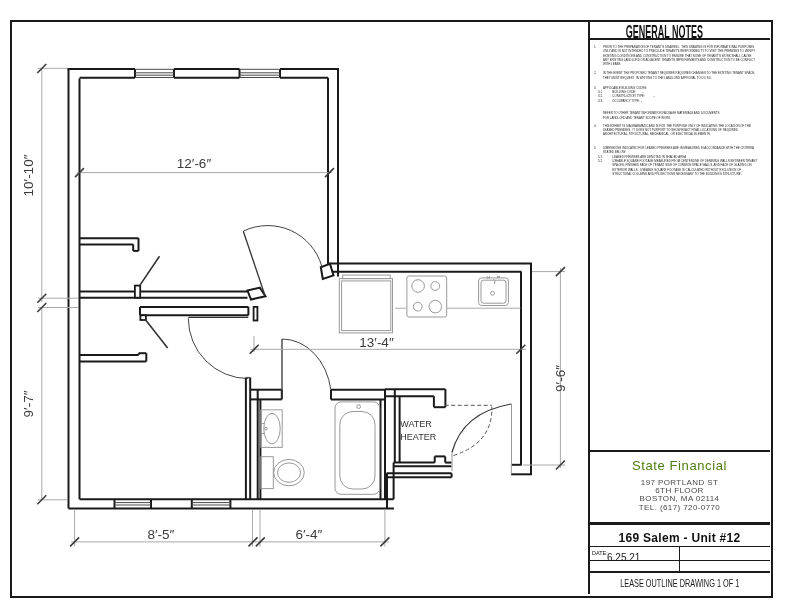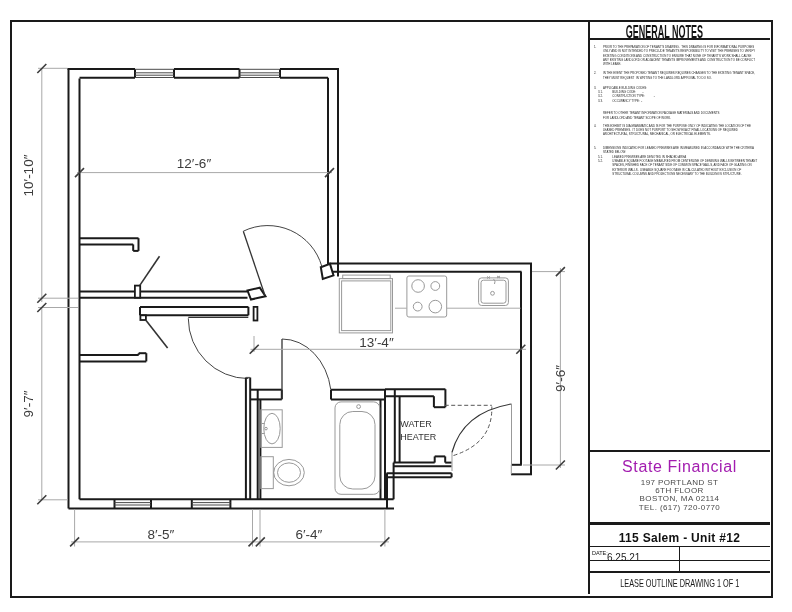--- a/index.html
+++ b/index.html
@@ -332,27 +332,27 @@
 <div style="position:relative;padding-left:27.5px;"><span style="position:absolute;left:6px;">3.3.</span>OCCUPANCY TYPE:&nbsp;&nbsp;-</div>
 <div style="padding-left:13.4px;margin-top:8.2px;">REFER TO OTHER TENANT INFORMATION PACKAGE MATERIALS AND DOCUMENTS<br>FOR LANDLORD AND TENANT SCOPE OF WORK.</div>
 <div style="position:relative;padding-left:13.4px;margin-top:3.8px;"><span style="position:absolute;left:0;">4.</span>THIS EXHIBIT IS DIAGRAMMATIC AND IS FOR THE PURPOSE ONLY OF INDICATING THE LOCATION OF THE<br>LEASED PREMISES.&nbsp; IT DOES NOT PURPORT TO SHOW EXACT FINAL LOCATIONS OF REQUIRED<br>ARCHITECTURAL, STRUCTURAL, MECHANICAL, OR ELECTRICAL ELEMENTS.</div>
 <div style="position:relative;padding-left:13.4px;margin-top:9.4px;"><span style="position:absolute;left:0;">5.</span>DIMENSIONS INDICATED FOR LEASED PREMISES ARE IN MEASURED IN ACCORDANCE WITH THE CRITERIA<br>STATED BELOW:</div>
 <div style="position:relative;padding-left:27.5px;"><span style="position:absolute;left:6px;">5.1.</span>LEASED PREMISES ARE DENOTED IN SHADED AREA</div>
 <div style="position:relative;padding-left:27.5px;"><span style="position:absolute;left:6px;">5.2.</span>USEABLE SQUARE FOOTAGE MEASURED FROM CENTERLINE OF DEMISING WALLS BETWEEN TENANT<br>SPACES, FINISHED FACE OF TENANT SIDE OF COMMON SPACE WALLS, AND FACE OF GLAZING ON<br>EXTERIOR WALLS.&nbsp; USEABLE SQUARE FOOTAGE IS CALCULATED WITHOUT EXCLUSION OF<br>STRUCTURAL COLUMNS AND PROJECTIONS NECESSARY TO THE BUILDING'S STRUCTURE.</div>
 </div>
 
 <div class="abs" style="left:590px;top:449.8px;width:180px;height:2px;background:#1a1a1a;"></div>
 
-<div class="panel-text" style="left:589px;top:458px;width:181px;text-align:center;font-size:16px;color:#a21caf;letter-spacing:0.6px;">State Financial</div>
+<div class="panel-text" style="left:589px;top:458px;width:181px;text-align:center;font-size:13px;color:#4d7c0f;letter-spacing:0.6px;">State Financial</div>
 
 <div class="panel-text" style="left:589px;top:479px;width:181px;text-align:center;font-size:8px;line-height:8.2px;color:#4a4a4a;letter-spacing:0.4px;">197 PORTLAND ST<br>6TH FLOOR<br>BOSTON, MA 02114<br>TEL. (617) 720-0770</div>
 
 <div class="abs" style="left:590px;top:522.2px;width:180px;height:2.4px;background:#1a1a1a;"></div>
 
-<div class="panel-text" style="left:589px;top:530.5px;width:181px;text-align:center;font-weight:bold;font-size:12px;letter-spacing:0.3px;">115 Salem - Unit #12</div>
+<div class="panel-text" style="left:589px;top:530.5px;width:181px;text-align:center;font-weight:bold;font-size:12px;letter-spacing:0.3px;">169 Salem - Unit #12</div>
 
 <div class="abs" style="left:590px;top:545.6px;width:180px;height:1.5px;background:#1a1a1a;"></div>
 
 <div class="panel-text" style="left:592px;top:550px;font-size:5.5px;">DATE:</div>
 
 <div class="panel-text" style="left:607px;top:551.5px;font-size:10px;color:#222;">6.25.21</div>
 
 <div class="abs" style="left:678.6px;top:545.6px;width:1.5px;height:26.3px;background:#1a1a1a;"></div>
 
 <div class="abs" style="left:590px;top:559.5px;width:180px;height:1.3px;background:#1a1a1a;"></div>

